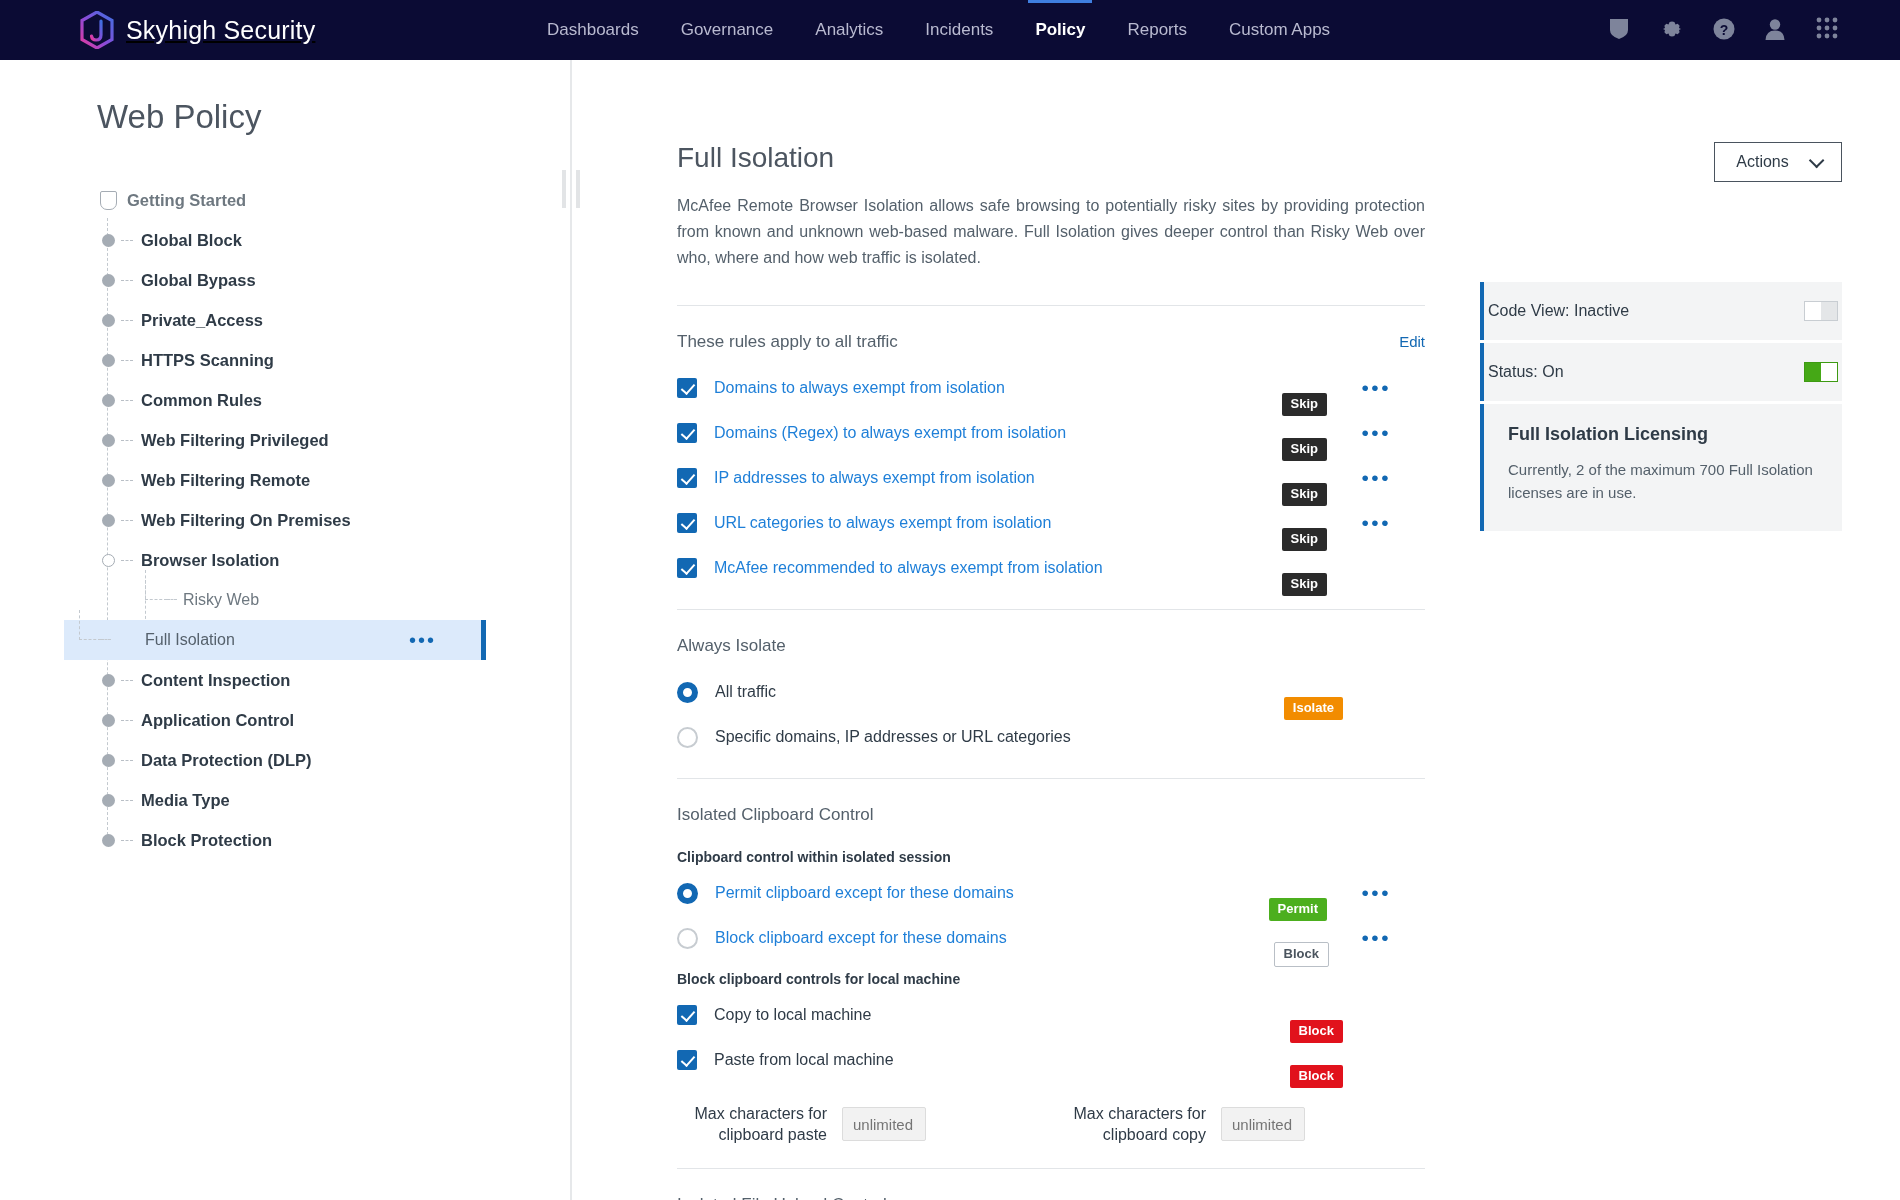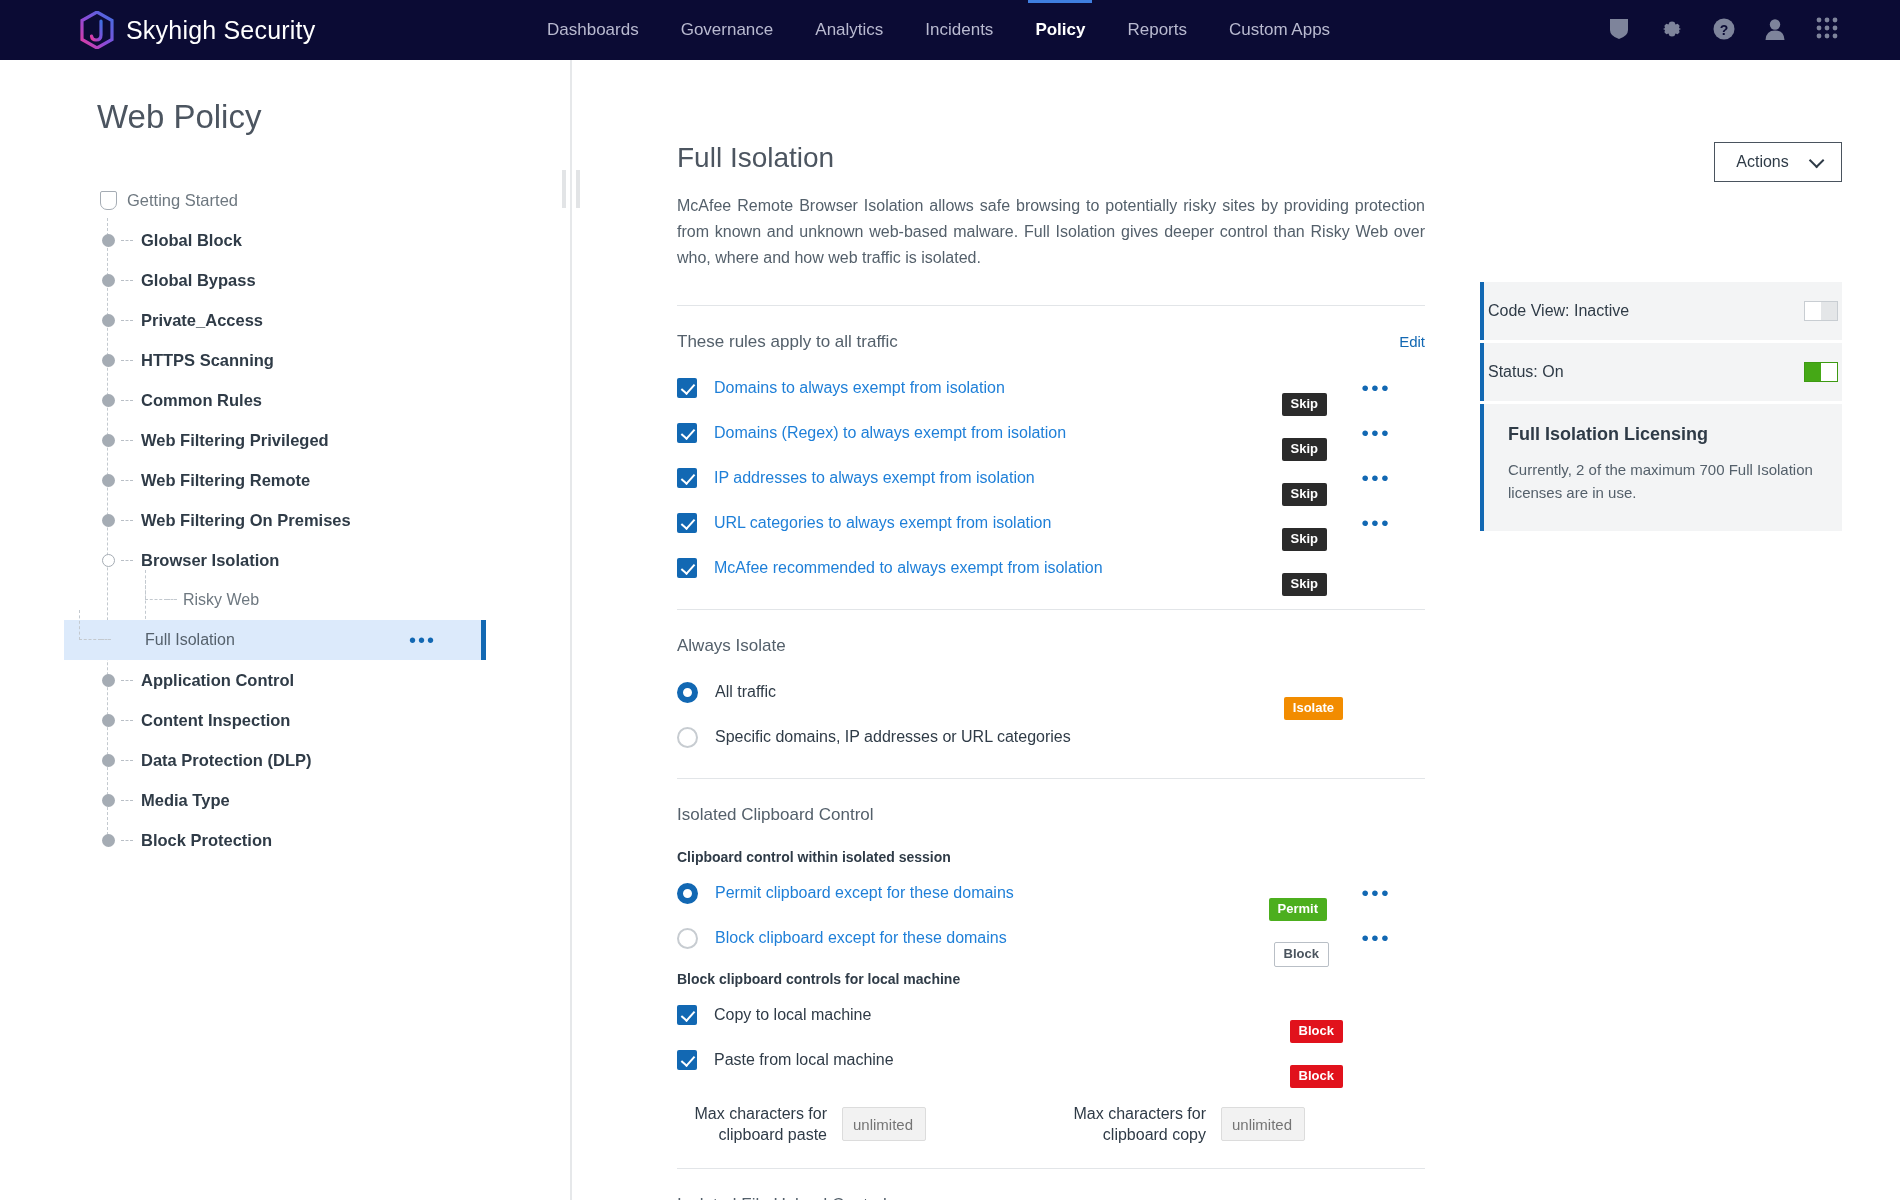--- a/index.html
+++ b/index.html
@@ -9,20 +9,21 @@
     background: #ffffff;
     overflow: hidden;
   }
 
   
   .topnav {
     height: 60px; width: 1900px;
     background: #0b0b34;
     display: flex; align-items: center;
     position: relative;
+    text-decoration: underline;
   }
   .brand { display: flex; align-items: center; margin-left: 80px; }
   .logo-hex { width: 34px; height: 38px; position: relative; }
   .brand-name {
     color: #ffffff; font-size: 25px; letter-spacing: .2px;
     margin-left: 12px; font-weight: 400;
   }
   .nav-items {
     display: flex; align-items: center; gap: 38px;
     position: absolute; left: 545px; top: 0; height: 60px;
@@ -63,21 +64,21 @@
   }
   .node-marker { width: 22px; flex: none; display: flex; justify-content: center; align-items: center; }
   .dot { width: 13px; height: 13px; border-radius: 50%; background: #a5acb4; }
   .dot.hollow { background: #fff; border: 1.6px solid #a5acb4; }
   .shield {
     width: 17px; height: 19px; border: 1.6px solid #a5acb4;
     border-radius: 2px 2px 7px 7px;
   }
   .dash { width: 12px; border-top: 1.4px dashed #b9bfc6; margin-left: 2px; flex: none; }
   .node-label { font-size: 16.5px; color: #2f3b47; font-weight: 700; margin-left: 8px; white-space: nowrap; }
-  .node-label.muted { color: #6e7880; font-weight: 400; }
+  .node-label.muted { color: #6e7880; font-weight: 700; }
   .vline {
     position: absolute; left: 10px; top: 38px; bottom: 20px;
     border-left: 1.4px dashed #c3c9cf;
   }
 
   .child-row {
     display: flex; align-items: center; height: 40px;
     position: relative; padding-left: 48px; cursor: pointer;
   }
   .child-elbow {
@@ -387,29 +388,29 @@
           <span class="child-label">Full Isolation</span>
           <span class="row-ellipsis">•••</span>
         </div>
       </div>
 
       <div class="tree-row">
         <span class="node-marker">
             <span class="dot"></span>
           </span>
         <span class="dash"></span>
+        <span class="node-label">Content Inspection</span>
+      </div>
+
+      <div class="tree-row">
+        <span class="node-marker">
+            <span class="dot"></span>
+          </span>
+        <span class="dash"></span>
         <span class="node-label">Application Control</span>
-      </div>
-
-      <div class="tree-row">
-        <span class="node-marker">
-            <span class="dot"></span>
-          </span>
-        <span class="dash"></span>
-        <span class="node-label">Content Inspection</span>
       </div>
 
       <div class="tree-row">
         <span class="node-marker">
             <span class="dot"></span>
           </span>
         <span class="dash"></span>
         <span class="node-label">Data Protection (DLP)</span>
       </div>
 

